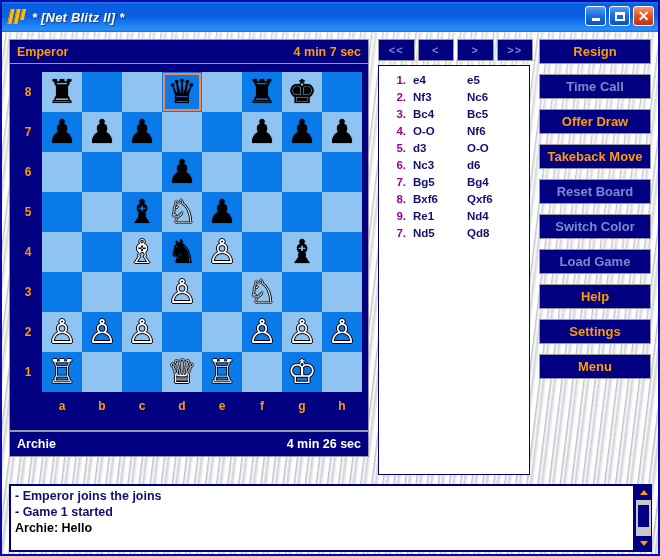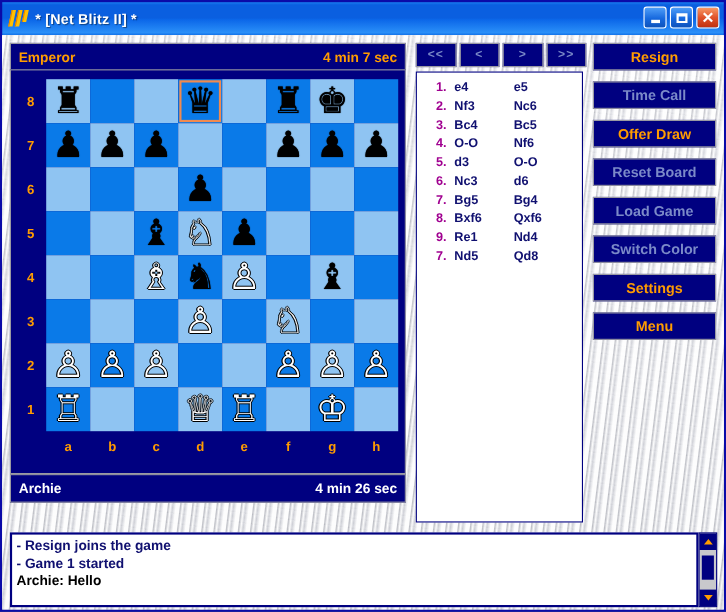--- a/index.html
+++ b/index.html
@@ -30,21 +30,21 @@
     position:absolute; top:2px; width:4px; height:15px;
     background:#ffc000; border-left:1px solid #e08000;
     transform: skewX(-12deg);
   }
   #app-icon span:nth-child(1){ left:2px; }
   #app-icon span:nth-child(2){ left:8px; }
   #app-icon span:nth-child(3){ left:14px; height:11px;}
   #title-text {
     color:#ffffff; font-size:13px; font-weight:bold;
     text-shadow: 1px 1px 1px rgba(0,0,0,.45);
-    letter-spacing:.2px; white-space:nowrap;
+    letter-spacing:.2px; white-space:nowrap;font-style:italic;
   }
   #wincontrols { position:absolute; right:4px; top:4px; display:flex; gap:3px; }
   .winbtn {
     width:21px; height:20px; border:1px solid #ffffff; border-radius:3px;
     display:flex; align-items:center; justify-content:center;
     color:#fff; font-size:11px; font-weight:bold;
     background: linear-gradient(180deg,#4f9ef8 0%,#1668de 55%,#0d52bb 100%);
   }
   .winbtn.close { background: linear-gradient(180deg,#f89a66 0%,#e0522a 50%,#c03010 100%); }
   .winbtn .min-glyph { width:8px; height:3px; background:#fff; margin-top:7px; }
@@ -398,29 +398,31 @@
           <span class="mvnum">7.</span>
           <span class="mvw">Nd5</span>
           <span class="mvb">Qd8</span>
         </div>
       </div>
 
     <div id="actions">
         <div class="actbtn on">Resign</div>
         <div class="actbtn off">Time Call</div>
         <div class="actbtn on">Offer Draw</div>
+        <div class="actbtn on">Takeback Move</div>
         <div class="actbtn off">Reset Board</div>
+        <div class="actbtn off">Switch Color</div>
         <div class="actbtn off">Load Game</div>
-        <div class="actbtn off">Switch Color</div>
+        <div class="actbtn on">Help</div>
         <div class="actbtn on">Settings</div>
         <div class="actbtn on">Menu</div>
       </div>
 
     <div id="chatlog">
-        <div class="chatline c-system">- Resign joins the game</div>
+        <div class="chatline c-system">- Emperor joins the joins</div>
         <div class="chatline c-system">- Game 1 started</div>
         <div class="chatline c-b">Archie: Hello</div>
       </div>
 
     <div id="chatscroll">
       <div class="sbbtn" id="sb-up">
           <div class="tri up"></div>
         </div>
       <div id="sb-thumb"></div>
       <div class="sbbtn" id="sb-dn">

